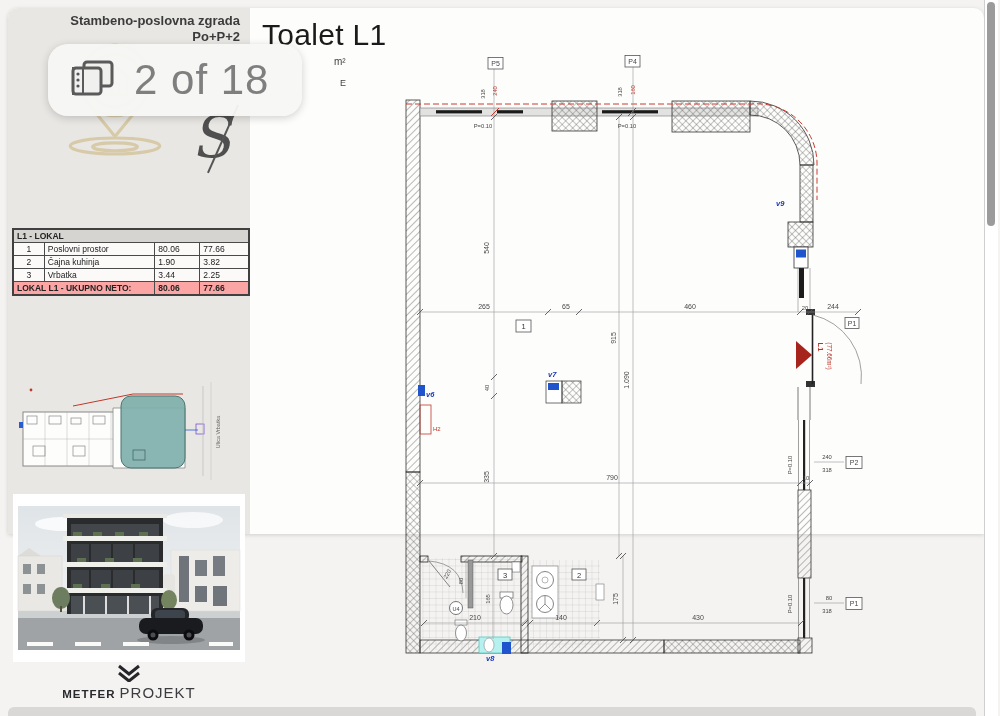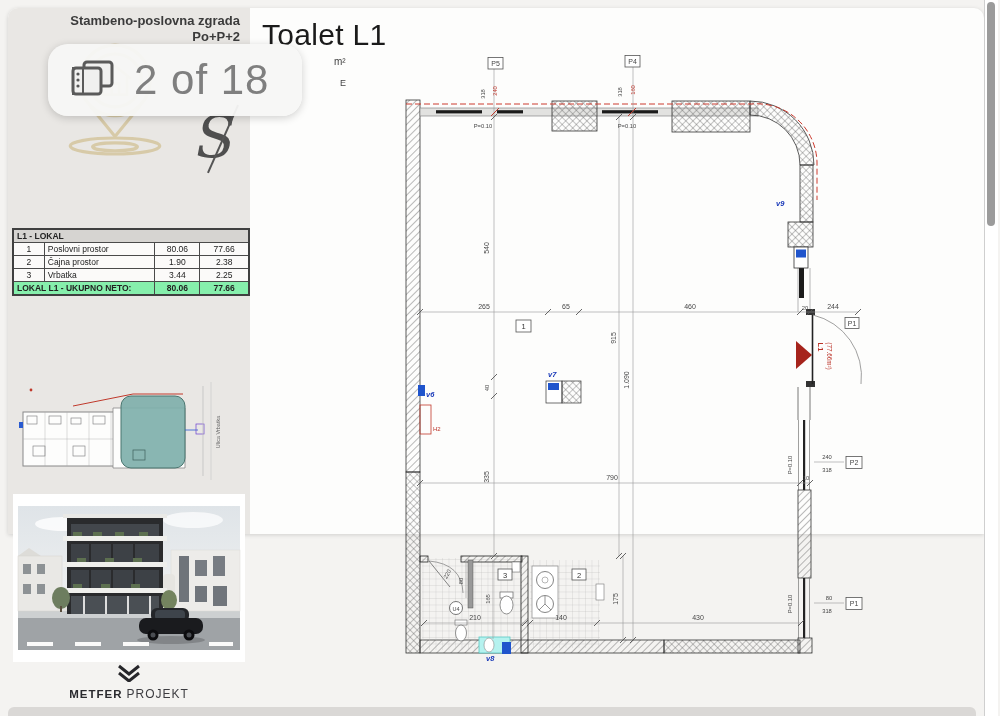--- a/index.html
+++ b/index.html
@@ -17,29 +17,29 @@
   .s-wm .slash{position:absolute;left:26px;top:-6px;width:2px;height:74px;background:#555;
         transform:rotate(24deg);}
   
   .area-table{position:absolute;left:4px;top:220px;width:238px;border-collapse:collapse;
               font-size:8.5px;color:#222;background:#fbfaf9;border:2px solid #404040;}
   .area-table th{background:#d6d4d1;text-align:left;padding:1px 3px;font-size:8.5px;
                  border:1px solid #4a4a4a;font-weight:700;}
   .area-table td{border:1px solid #4a4a4a;padding:1px 3px;height:10px;line-height:10px;}
   .area-table .c1{width:26px;text-align:center;}
   .area-table .c2{width:112px;}
-  .area-table .c3{width:40px;text-align:center;}
-  .area-table .c4{width:44px;text-align:center;}
-  .area-table tfoot td{background:#86efac;font-weight:700;}
+  .area-table .c3{width:40px;text-align:left;}
+  .area-table .c4{width:44px;text-align:left;}
+  .area-table tfoot td{background:#fca5a5;font-weight:700;}
   .mini-plan{position:absolute;left:5px;top:372px;}
   .render{position:absolute;left:5px;top:486px;}
   .logo{position:absolute;left:0;top:652px;width:242px;text-align:center;color:#2a2a2e;}
   .logo .mark{display:block;margin:0 auto 2px auto;}
   .logo-bold{font-size:11.5px;font-weight:800;letter-spacing:1px;}
-  .logo-light{font-size:12px;font-weight:300;letter-spacing:1px;margin-left:4px;color:#3c3c40;}
+  .logo-light{font-size:15px;font-weight:300;letter-spacing:1px;margin-left:4px;color:#3c3c40;}
   
   .page-title{position:absolute;left:262px;top:18px;font-size:30px;color:#1b1b1b;
               letter-spacing:.3px;z-index:1;}
   .frag1{position:absolute;left:334px;top:56px;font-size:10px;color:#444;z-index:1;text-align:right;}
   .frag2{position:absolute;left:340px;top:78px;font-size:9px;color:#444;z-index:1;}
   
   .badge{position:absolute;left:48px;top:44px;width:254px;height:72px;z-index:10;
          background:rgba(247,247,246,.95);border-radius:20px;display:flex;align-items:center;
          box-shadow:0 2px 8px rgba(0,0,0,.18);}
   .badge .bicon{margin-left:20px;}
@@ -96,23 +96,23 @@
         </thead>
         <tbody>
           <tr>
             <td class="c1">1</td>
             <td class="c2">Poslovni prostor</td>
             <td class="c3">80.06</td>
             <td class="c4">77.66</td>
           </tr>
           <tr>
             <td class="c1">2</td>
-            <td class="c2">Čajna prostor</td>
+            <td class="c2">Čajna kuhinja</td>
             <td class="c3">1.90</td>
-            <td class="c4">2.38</td>
+            <td class="c4">3.82</td>
           </tr>
           <tr>
             <td class="c1">3</td>
             <td class="c2">Vrbatka</td>
             <td class="c3">3.44</td>
             <td class="c4">2.25</td>
           </tr>
         </tbody>
         <tfoot>
           <tr>

